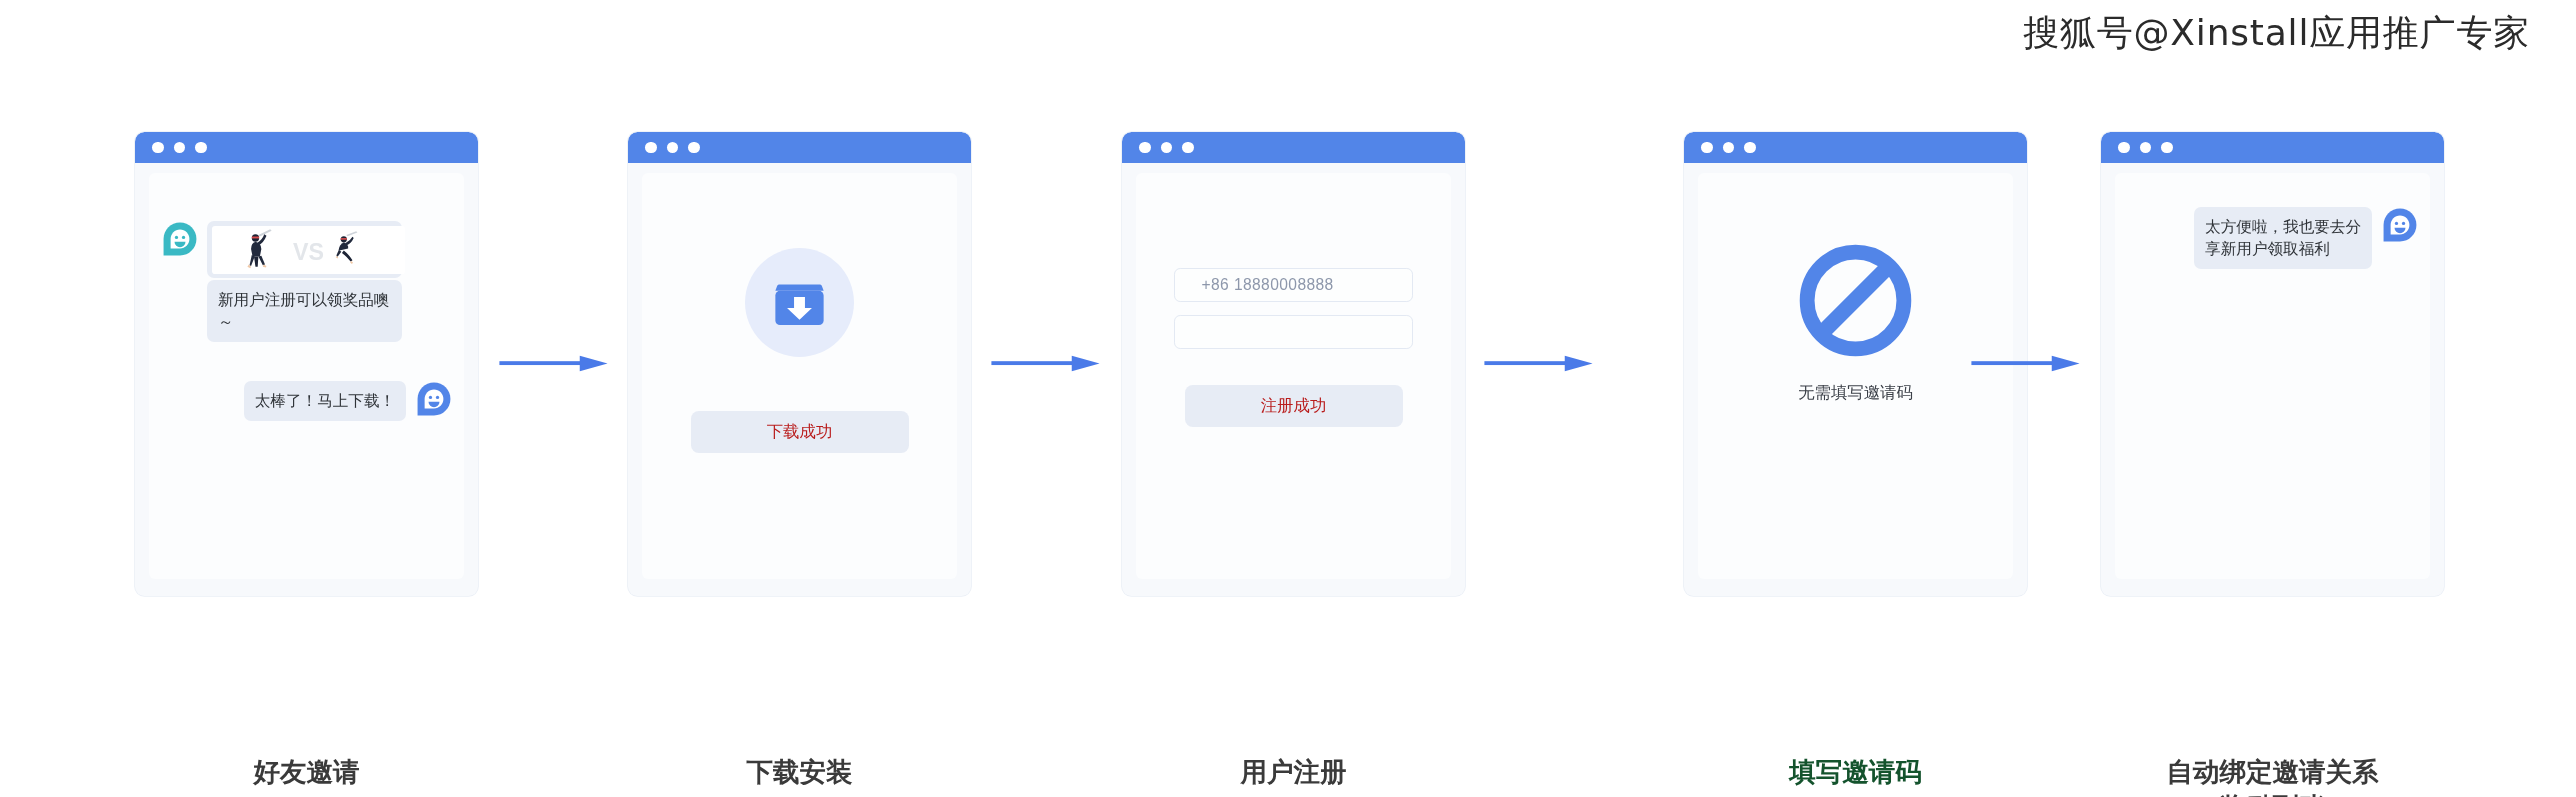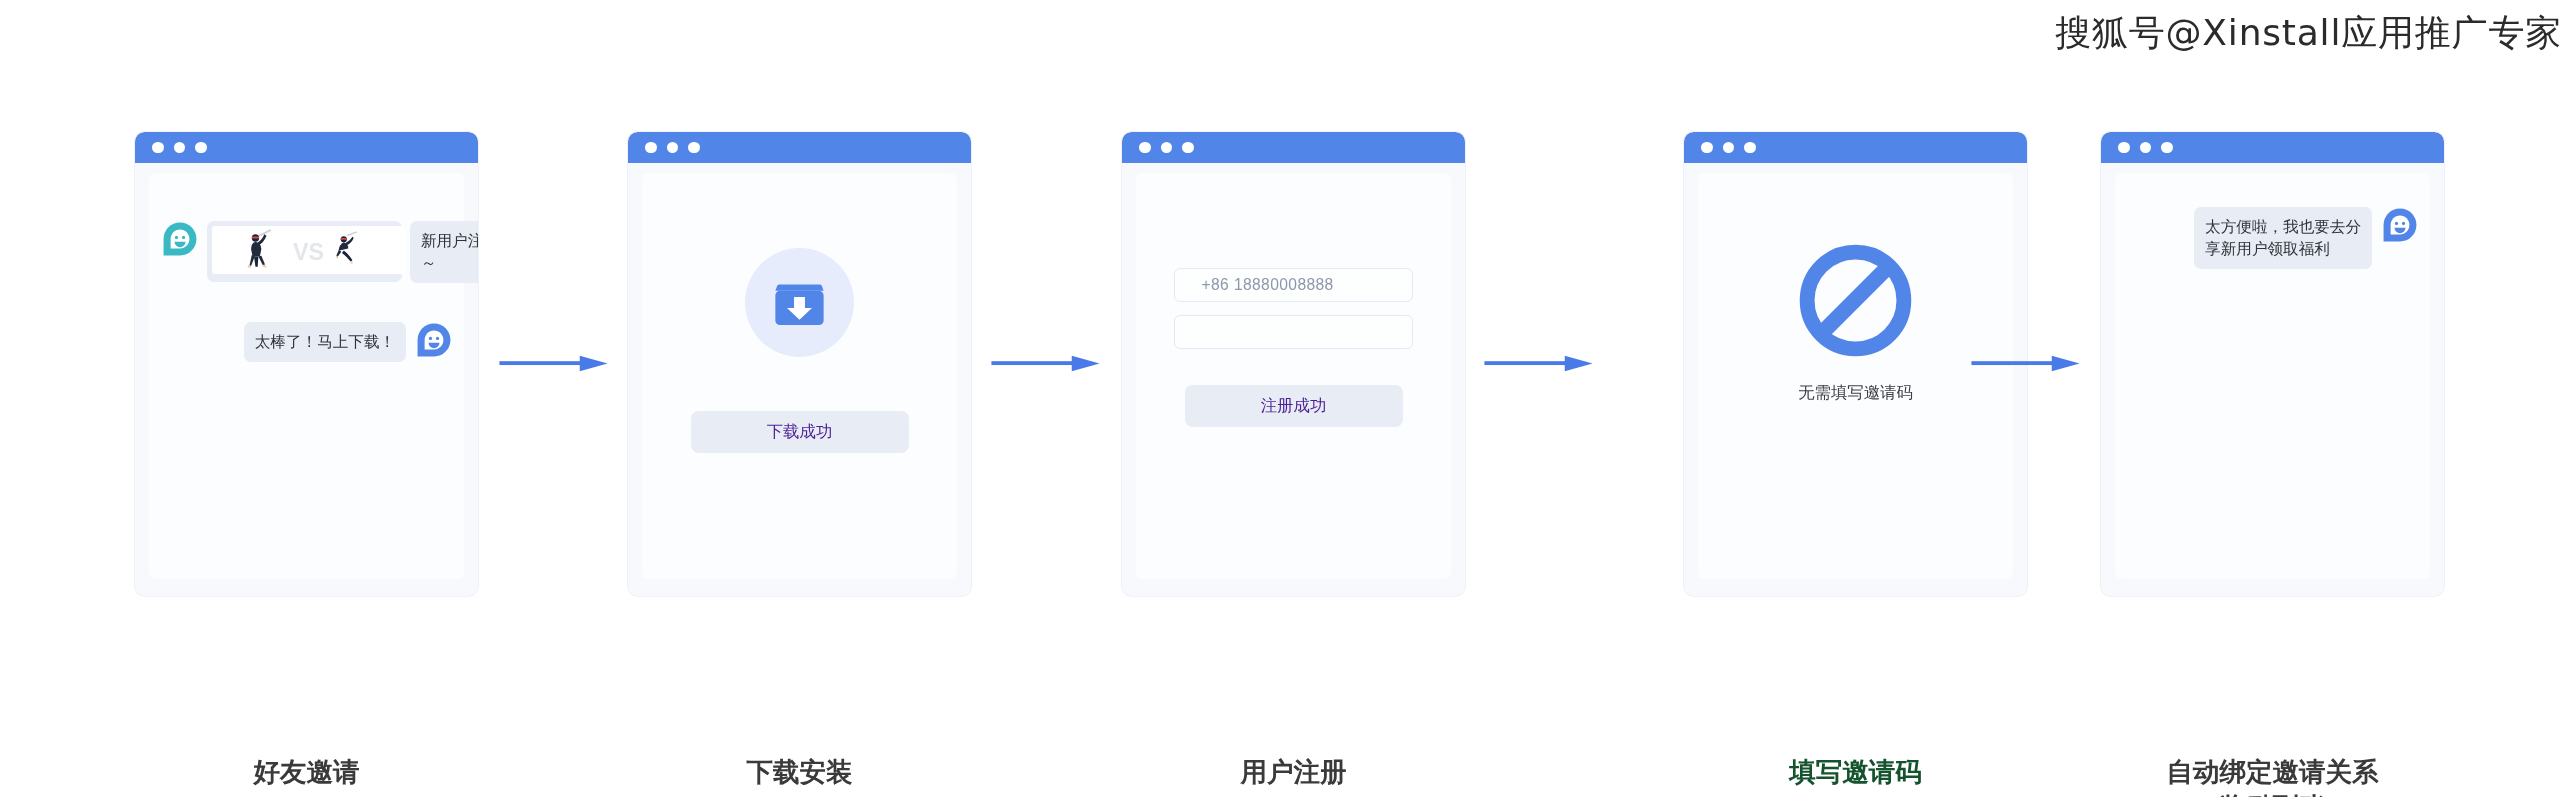--- a/index.html
+++ b/index.html
@@ -12,21 +12,21 @@
     height: 798px;
     font-family: "Liberation Sans", "DejaVu Sans", sans-serif;
     overflow: hidden;
     position: relative;
   }
 
   
   .watermark {
     position: absolute;
     top: 9.4px;
-    right: 14px;
+    right: 46px;
     font-size: 36px;
     color: #2b2b2b;
     letter-spacing: 0.8px;
     white-space: nowrap;
     font-family: "DejaVu Sans", "Liberation Sans", sans-serif;
   }
 
   
   .flow {
     position: absolute;
@@ -101,21 +101,21 @@
     background: #e7ecf5;
     border-radius: 7px;
     padding: 8.6px 11px;
     font-size: 15.6px;
     line-height: 1.45;
     color: #2f3338;
     max-width: 195px;
     box-sizing: border-box;
   }
   .bubble.nopad { padding: 4.7px; background: #e7ecf5; }
-  .bubble-stack { display: flex; flex-direction: row; gap: 8px; }
+  .bubble-stack { display: flex; flex-direction: column; gap: 0px; }
 
   .vs-card {
     width: 193px;
     height: 48px;
     background: #ffffff;
     border-radius: 3.1px;
     position: relative;
     overflow: hidden;
   }
 
@@ -124,21 +124,21 @@
     height: 100%;
     display: flex;
     flex-direction: column;
     align-items: center;
   }
 
   .pill {
     background: #e7ecf5;
     border-radius: 7.8px;
     font-size: 16.4px;
-    color: #4c1d95;
+    color: #b91c1c;
     padding: 10px 0;
     text-align: center;
     width: 218px;
   }
 
   .field {
     width: 239px;
     height: 34px;
     border: 0.8px solid #e3e9f3;
     border-radius: 6.2px;

